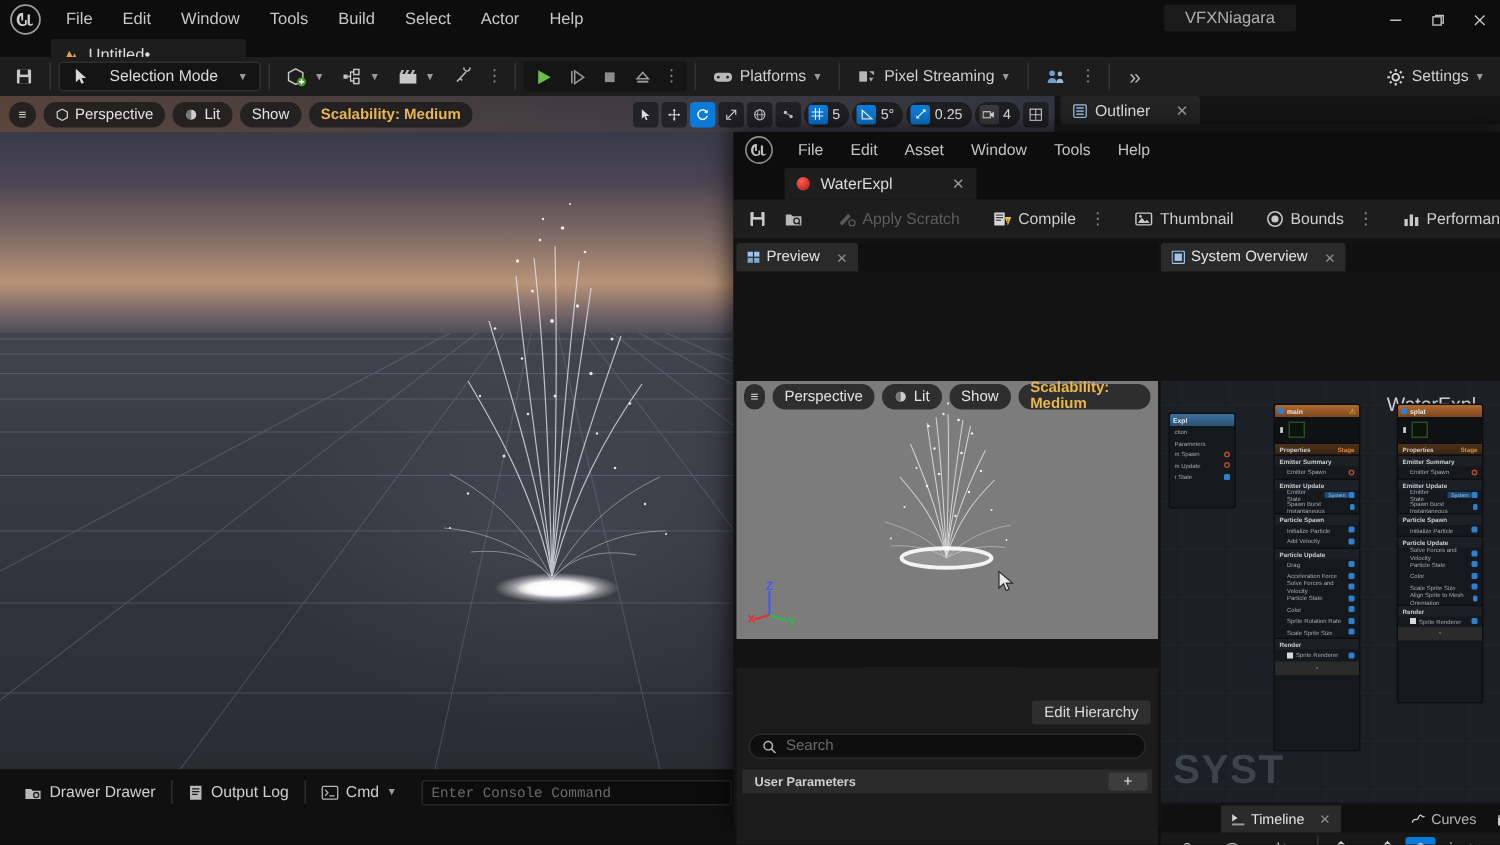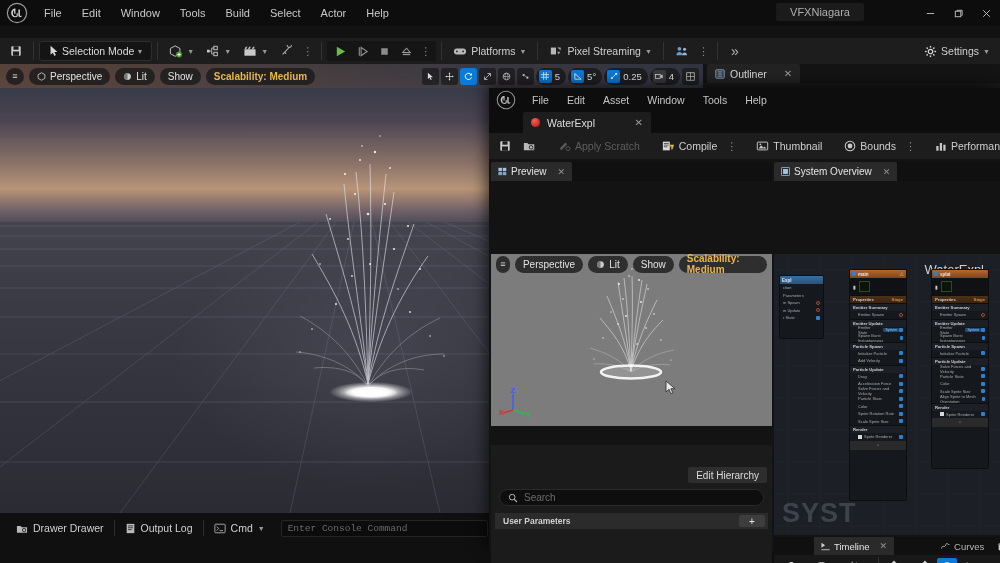--- a/index.html
+++ b/index.html
@@ -54,21 +54,21 @@
   .maintoolbar {
     position: absolute; top: 38px; left: 0; width: 1000px; height: 26px;
     background: #1d1d1d; display: flex; align-items: center; padding: 0 4px;
   }
   .tb-sep { width: 1px; height: 18px; background: #333; margin: 0 5px; }
   .tb-btn {
     height: 20px; display: flex; align-items: center; gap: 4px;
     padding: 0 6px; color: #cfcfcf; font-size: 10.5px; border-radius: 2px;
   }
   .tb-pill {
-    height: 20px; display: flex; align-items: center; gap: 2px;
+    height: 20px; display: flex; align-items: center; gap: 13px;
     padding: 0 8px; color: #dcdcdc; font-size: 10.5px;
     background: #141414; border: 1px solid #2e2e2e; border-radius: 3px;
   }
   .caret { font-size: 7px; color: #9a9a9a; }
   .dots { color: #8a8a8a; font-size: 11px; letter-spacing: 0; padding: 0 3px; line-height: 1; }
   .play-grp { display: flex; align-items: center; background: #151515; border-radius: 3px; padding: 0 2px; }
   .play-btn { width: 22px; height: 20px; display: flex; align-items: center; justify-content: center; }
   .chev-more { color: #b5b5b5; font-size: 14px; padding: 0 8px; }
   .spacer { flex: 1; }
 
@@ -317,20 +317,30 @@
       </div>
       <div class="winbtn close">
         <svg width="11" height="11" viewBox="0 0 12 12">
             <line x1="2.5" y1="2.5" x2="9.5" y2="9.5" stroke="#c8c8c8" stroke-width="1"></line>
             <line x1="9.5" y1="2.5" x2="2.5" y2="9.5" stroke="#c8c8c8" stroke-width="1"></line>
           </svg>
       </div>
     </div>
   </div>
 
+  <div class="leveltab-row">
+    <div class="leveltab">
+      <span class="lv-icon ico">
+        <svg width="11" height="10" viewBox="0 0 12 11">
+            <path d="M1 9.5 L4.5 2 L7 6.5 L8.5 4 L11 9.5 Z" fill="#e0a23a"></path>
+          </svg>
+      </span>
+      <span class="lv-label">Untitled•</span>
+    </div>
+  </div>
 
   <div class="maintoolbar">
     <div class="tb-btn">
       <span class="ico">
         <svg width="12" height="12" viewBox="0 0 14 14">
             <rect x="1.5" y="1.5" width="11" height="11" rx="1" fill="#c9c9c9"></rect>
             <rect x="4" y="1.5" width="6" height="4" fill="#1d1d1d"></rect>
             <rect x="3.5" y="7.5" width="7" height="5" fill="#1d1d1d"></rect>
           </svg>
       </span>

